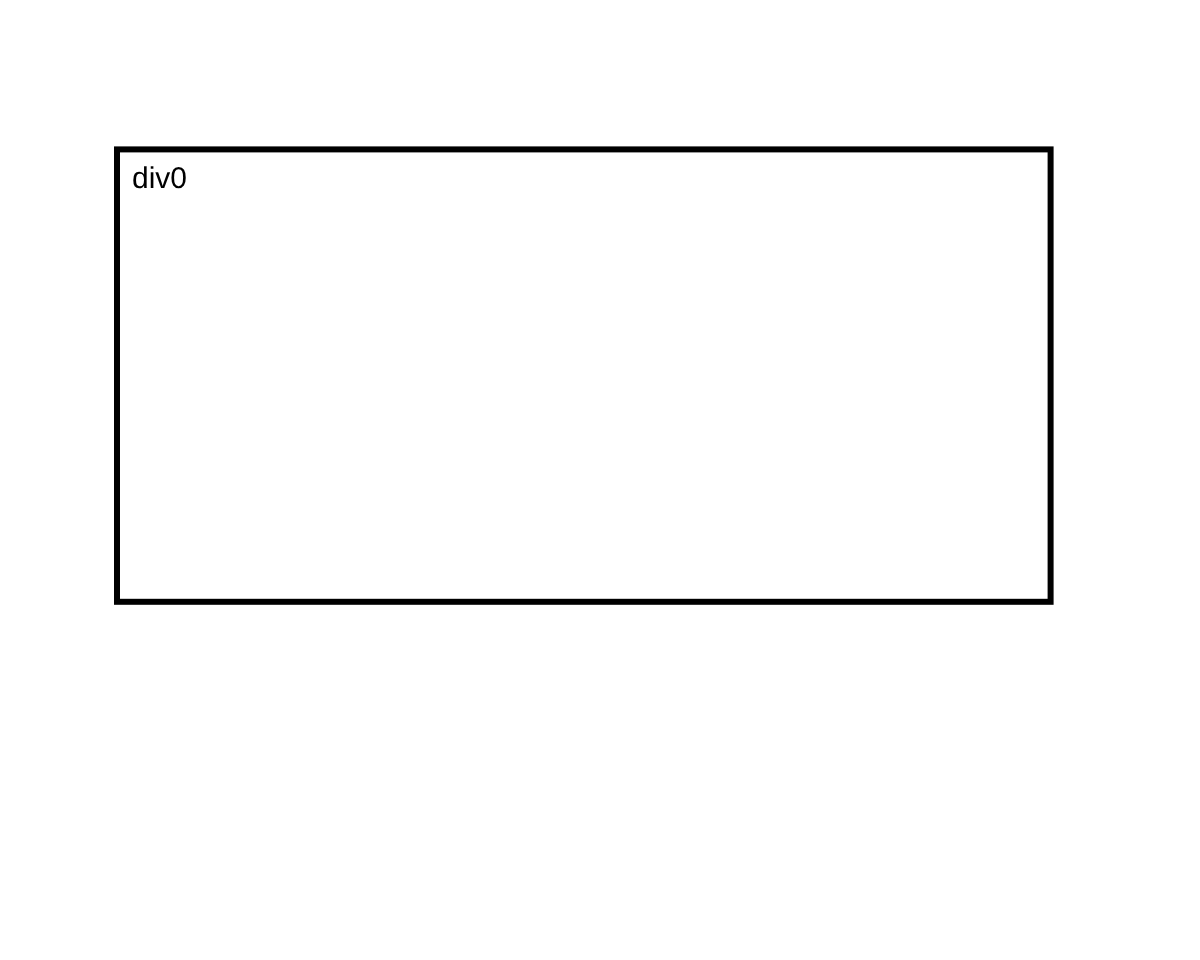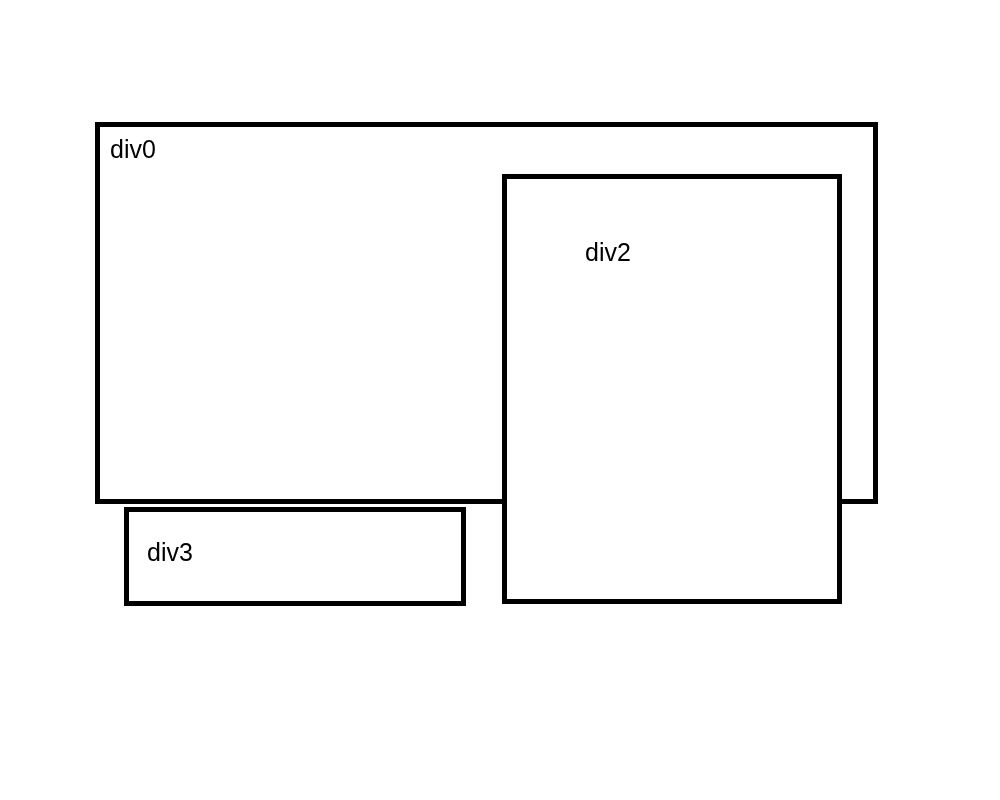--- a/index.html
+++ b/index.html
@@ -44,21 +44,15 @@
   #div3 > .box-label { left: 18px; top: 25px; }
 </style>
 </head>
 <body>
 
 <div class="canvas">
   <div class="box" id="div0">
     <span class="box-label">div0</span>
 
 
-    <div class="box" id="div2">
-      <span class="box-label">div2</span>
-    </div>
 
-    <div class="box" id="div3">
-      <span class="box-label">div3</span>
-    </div>
   </div>
 </div>
 
 </body></html>

